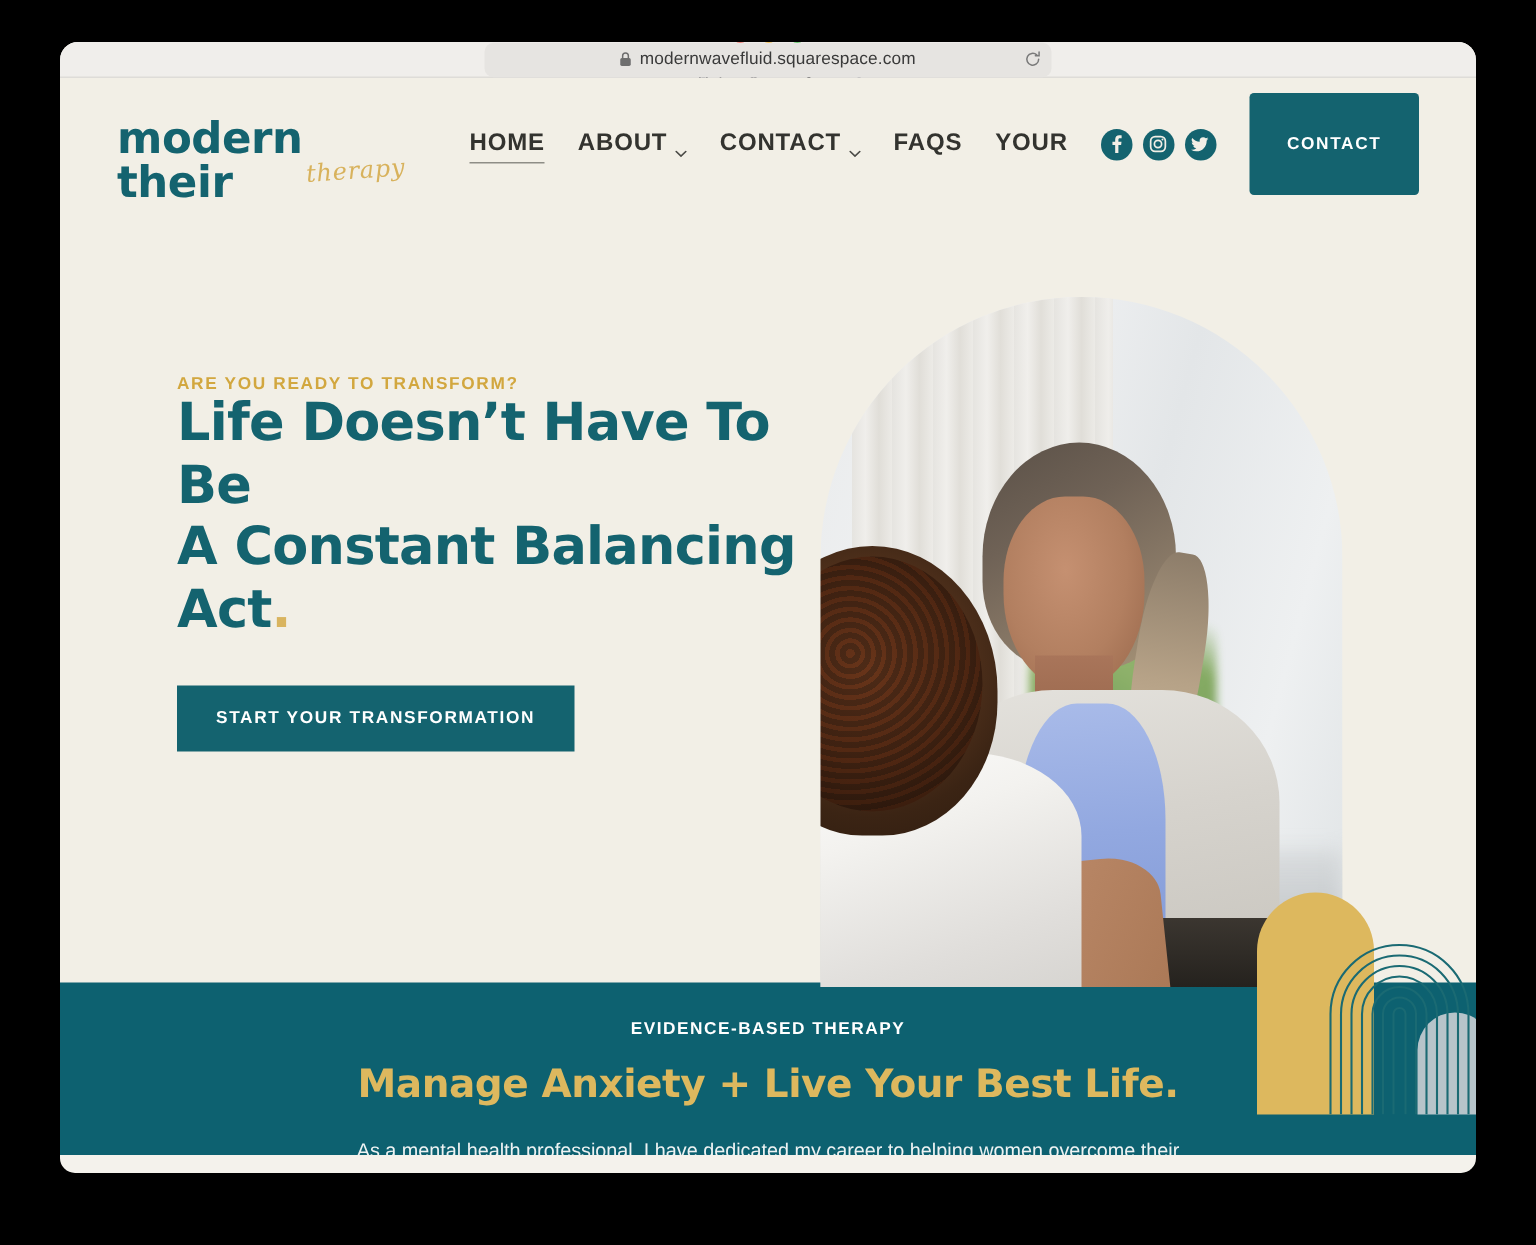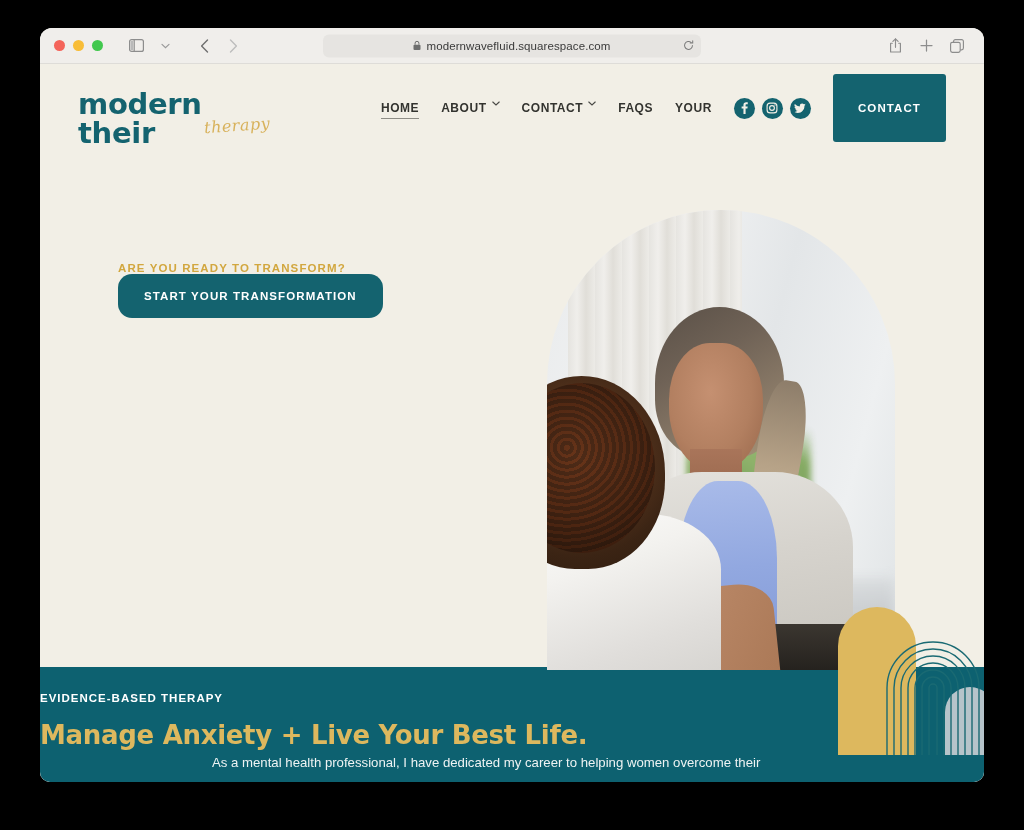--- a/index.html
+++ b/index.html
@@ -21,26 +21,27 @@
     height: 754px;
     border-radius: 12px 12px 10px 10px;
     overflow: hidden;
     background: #f4f2ec;
     box-shadow: 0 10px 40px rgba(0,0,0,0.55);
   }
 
   
   #toolbar {
     position: relative;
-    height: 36px;
+    height: 24px;
     background: #f0eeeb;
     border-bottom: 1px solid #dedcd8;
     display: flex;
     align-items: center;
     padding: 0 14px;
+    flex-direction: column;
   }
   .traffic-lights { display: flex; gap: 8px; align-items: center; }
   .tl { width: 11px; height: 11px; border-radius: 50%; display: block; }
   .tl-red { background: #f4645a; }
   .tl-yellow { background: #f8bd37; }
   .tl-green { background: #42c84e; }
 
   .tb-group { display: flex; align-items: center; gap: 3px; margin-left: 20px; }
   .tb-btn {
     width: 26px; height: 24px;
@@ -112,28 +113,28 @@
     color: #d9b košt;
     color: #d8b25c;
     position: absolute;
     left: 128px; top: 36px;
     transform: rotate(-4deg);
     letter-spacing: .5px;
   }
 
   #nav { margin-left: auto; display: flex; align-items: center; gap: 0; }
   .nav-item {
-    font-size: 12px;
+    font-size: 16px;
     font-weight: 700;
     letter-spacing: 0.55px;
     color: #33332f;
     padding: 4px 0;
     margin-right: 22px;
     display: flex;
-    align-items: flex-start;
+    align-items: flex-end;
     gap: 5px;
     white-space: nowrap;
   }
   .nav-item.active {
     border-bottom: 1.5px solid #8e8d86;
     padding-bottom: 3px;
   }
   .nav-chev { display: flex; align-items: center; color: #4a4a46; }
 
   .socials { display: flex; align-items: center; gap: 7px; margin-right: 22px; }
@@ -190,21 +191,21 @@
     width: 400px;
     margin-bottom: 28px;
   }
   #cta-button {
     background: #14636f;
     color: #ffffff;
     font-size: 11.5px;
     font-weight: 700;
     letter-spacing: 1.1px;
     padding: 16px 26px;
-    border-radius: 14px;
+    border-radius: 0;
     border: none;
     font-family: "Liberation Sans", sans-serif;
     cursor: pointer;
   }
 
   
   #hero-image {
     position: absolute;
     left: 507px;
     top: 58px;
@@ -326,35 +327,37 @@
   #arch-lines svg { display: block; }
 
   
   #teal-section {
     position: absolute;
     left: 0; bottom: 0;
     width: 100%;
     height: 115px;
     background: #0d6170;
     padding-top: 25px;
+    text-align: center;
     overflow: hidden;
   }
   #teal-eyebrow {
     color: #ffffff;
     font-size: 11.5px;
     font-weight: 700;
     letter-spacing: 1.0px;
     margin-bottom: 16px;
   }
   #teal-heading {
     font-family: "DejaVu Sans", sans-serif;
     font-weight: 700;
     font-size: 26px;
     letter-spacing: -0.3px;
     color: #ddb85e;
+    margin-bottom: 16px;
   }
   #teal-heading .dot { color: #ddb85e; }
   #teal-para {
     color: #eef3f3;
     font-size: 13.2px;
     line-height: 2.0;
     width: 600px;
     margin: 0 auto;
   }
 </style>
@@ -498,20 +501,25 @@
         </div>
 
         <button id="contact-button">CONTACT</button>
       </nav>
     </header>
 
     <section id="hero">
 
       <div id="hero-copy">
         <div id="eyebrow">ARE YOU READY TO TRANSFORM?</div>
+        <h1 id="headline">
+          <span>Life Doesn’t Have To Be</span><br>
+          <span>A Constant Balancing</span><br>
+          <span>Act</span><span class="dot">.</span>
+        </h1>
         <button id="cta-button">START YOUR TRANSFORMATION</button>
       </div>
 
       <div id="hero-image">
         <div id="hero-photo">
           <div class="bg-wall"></div>
           <div class="bg-curtain"></div>
           <div class="bg-plant"></div>
           <div class="bg-sofa"></div>
           <div class="fig-main-hair"></div>

